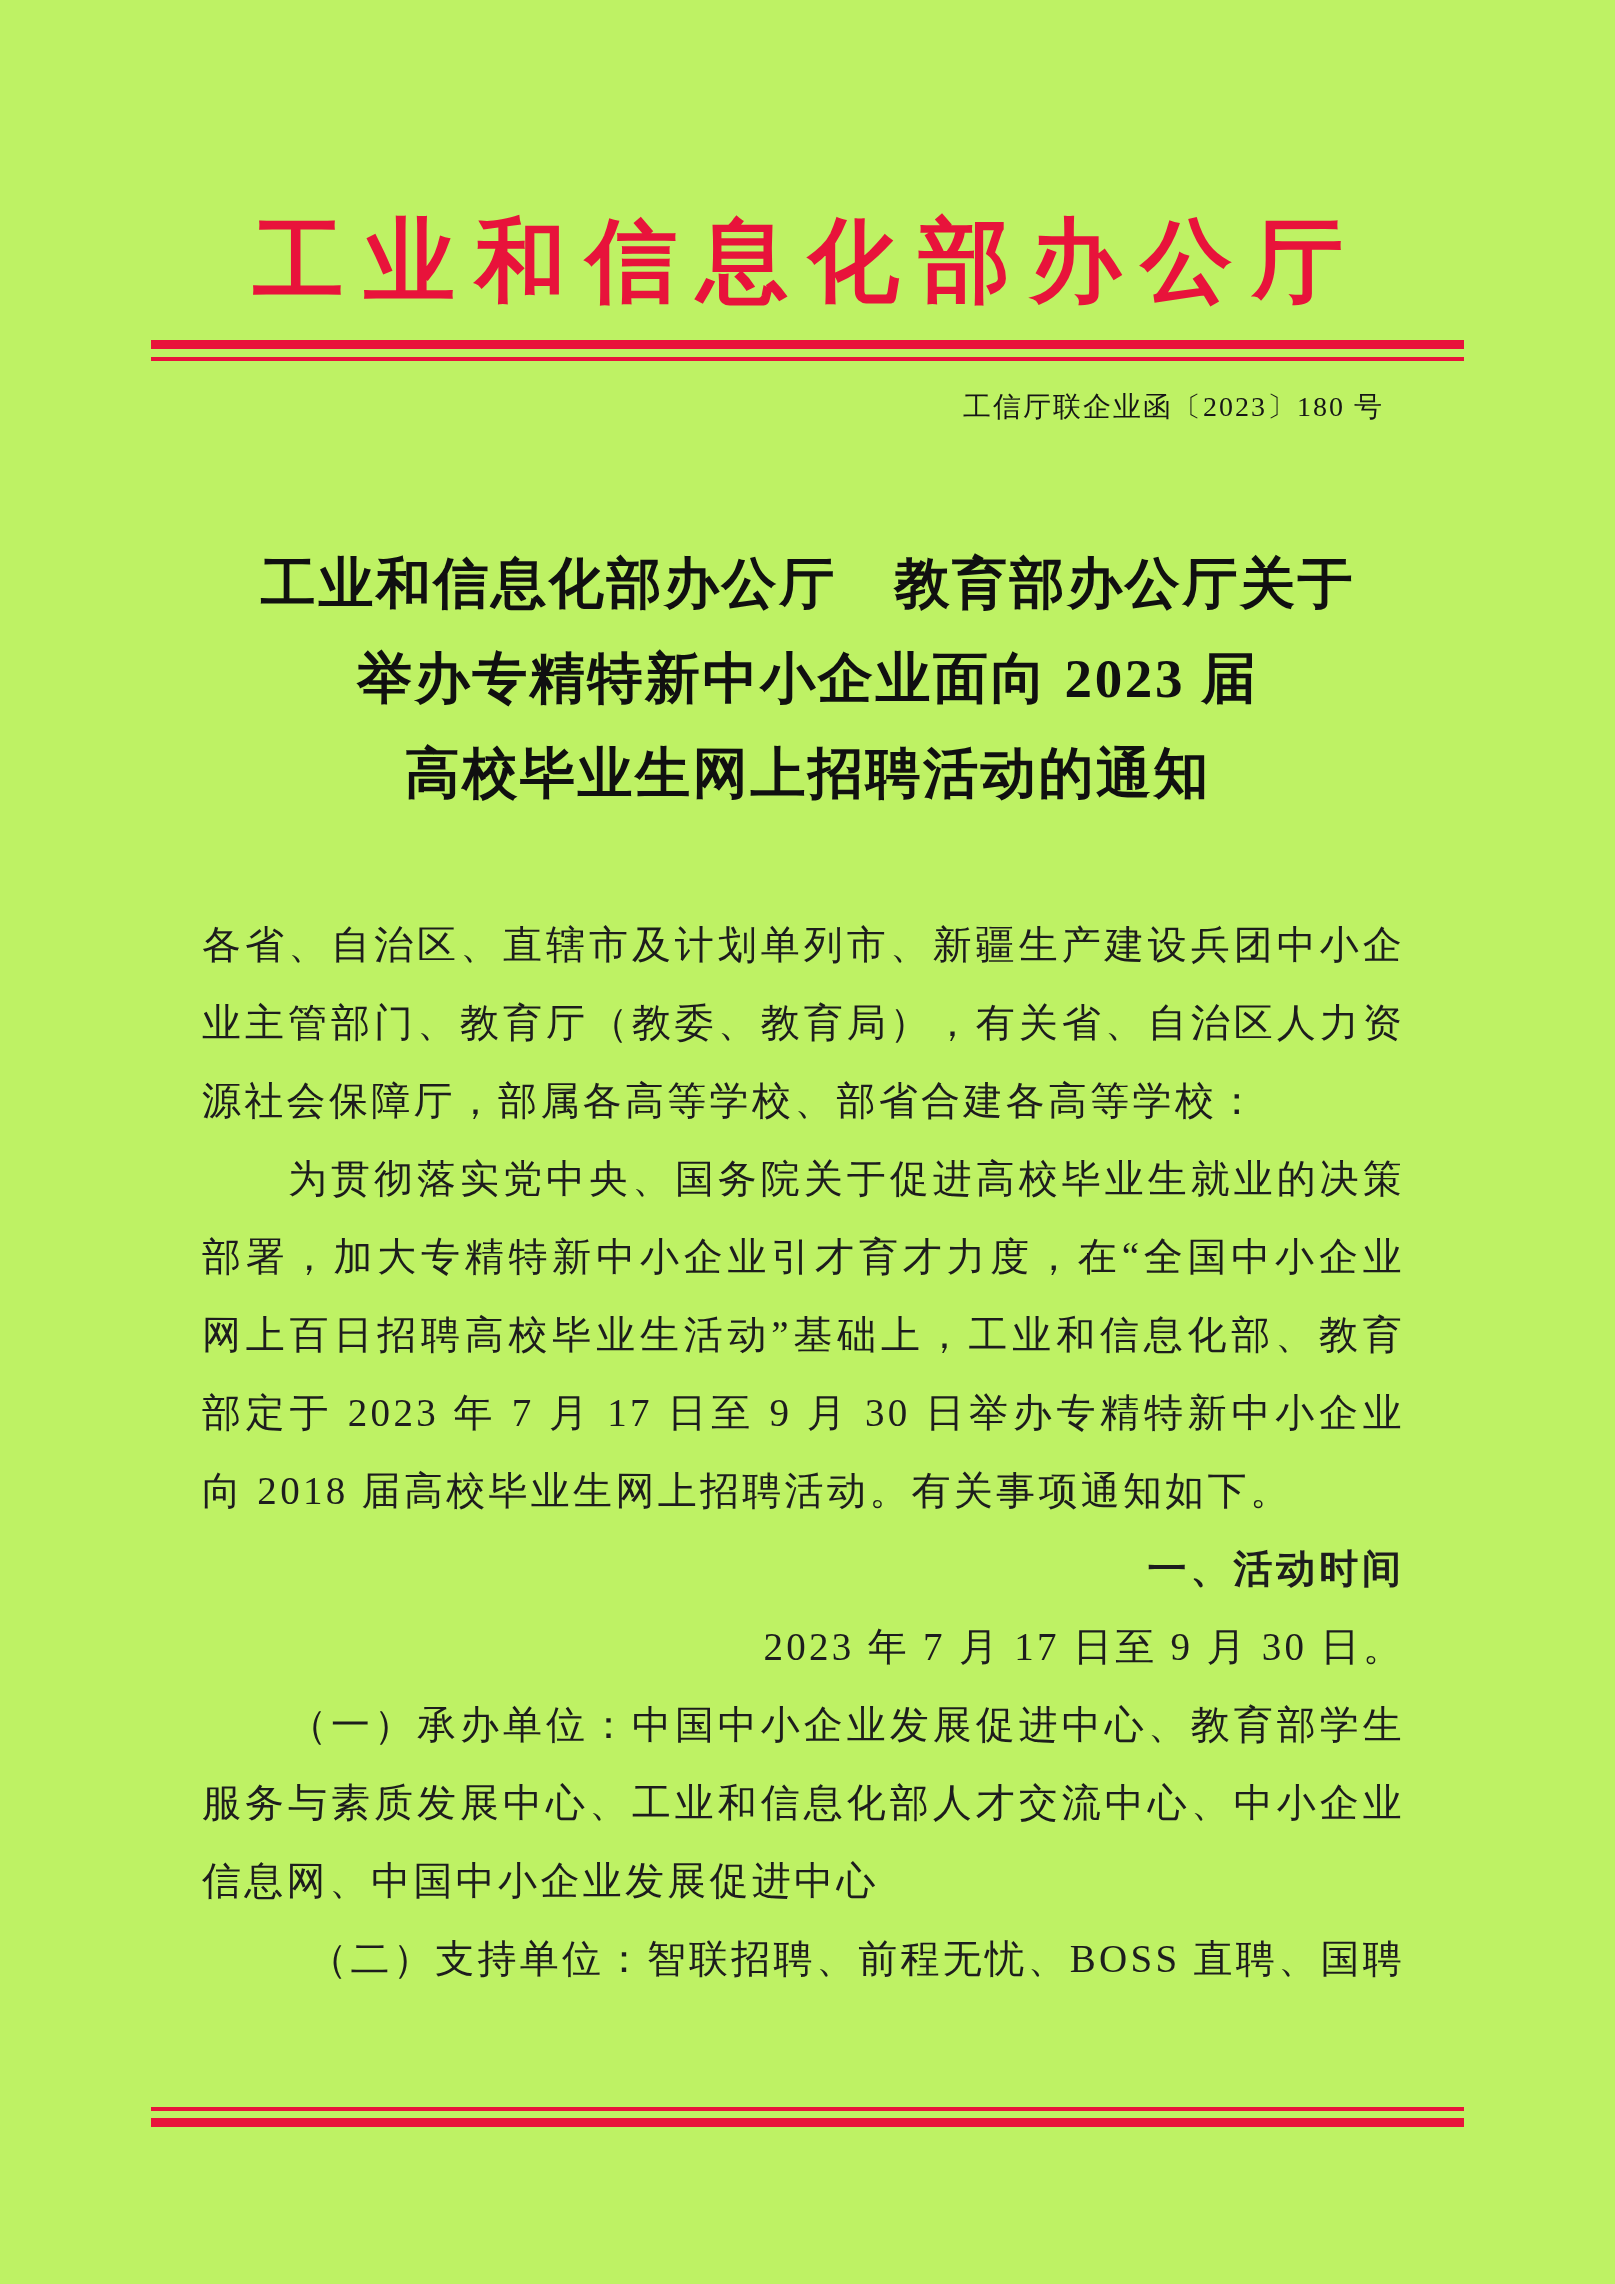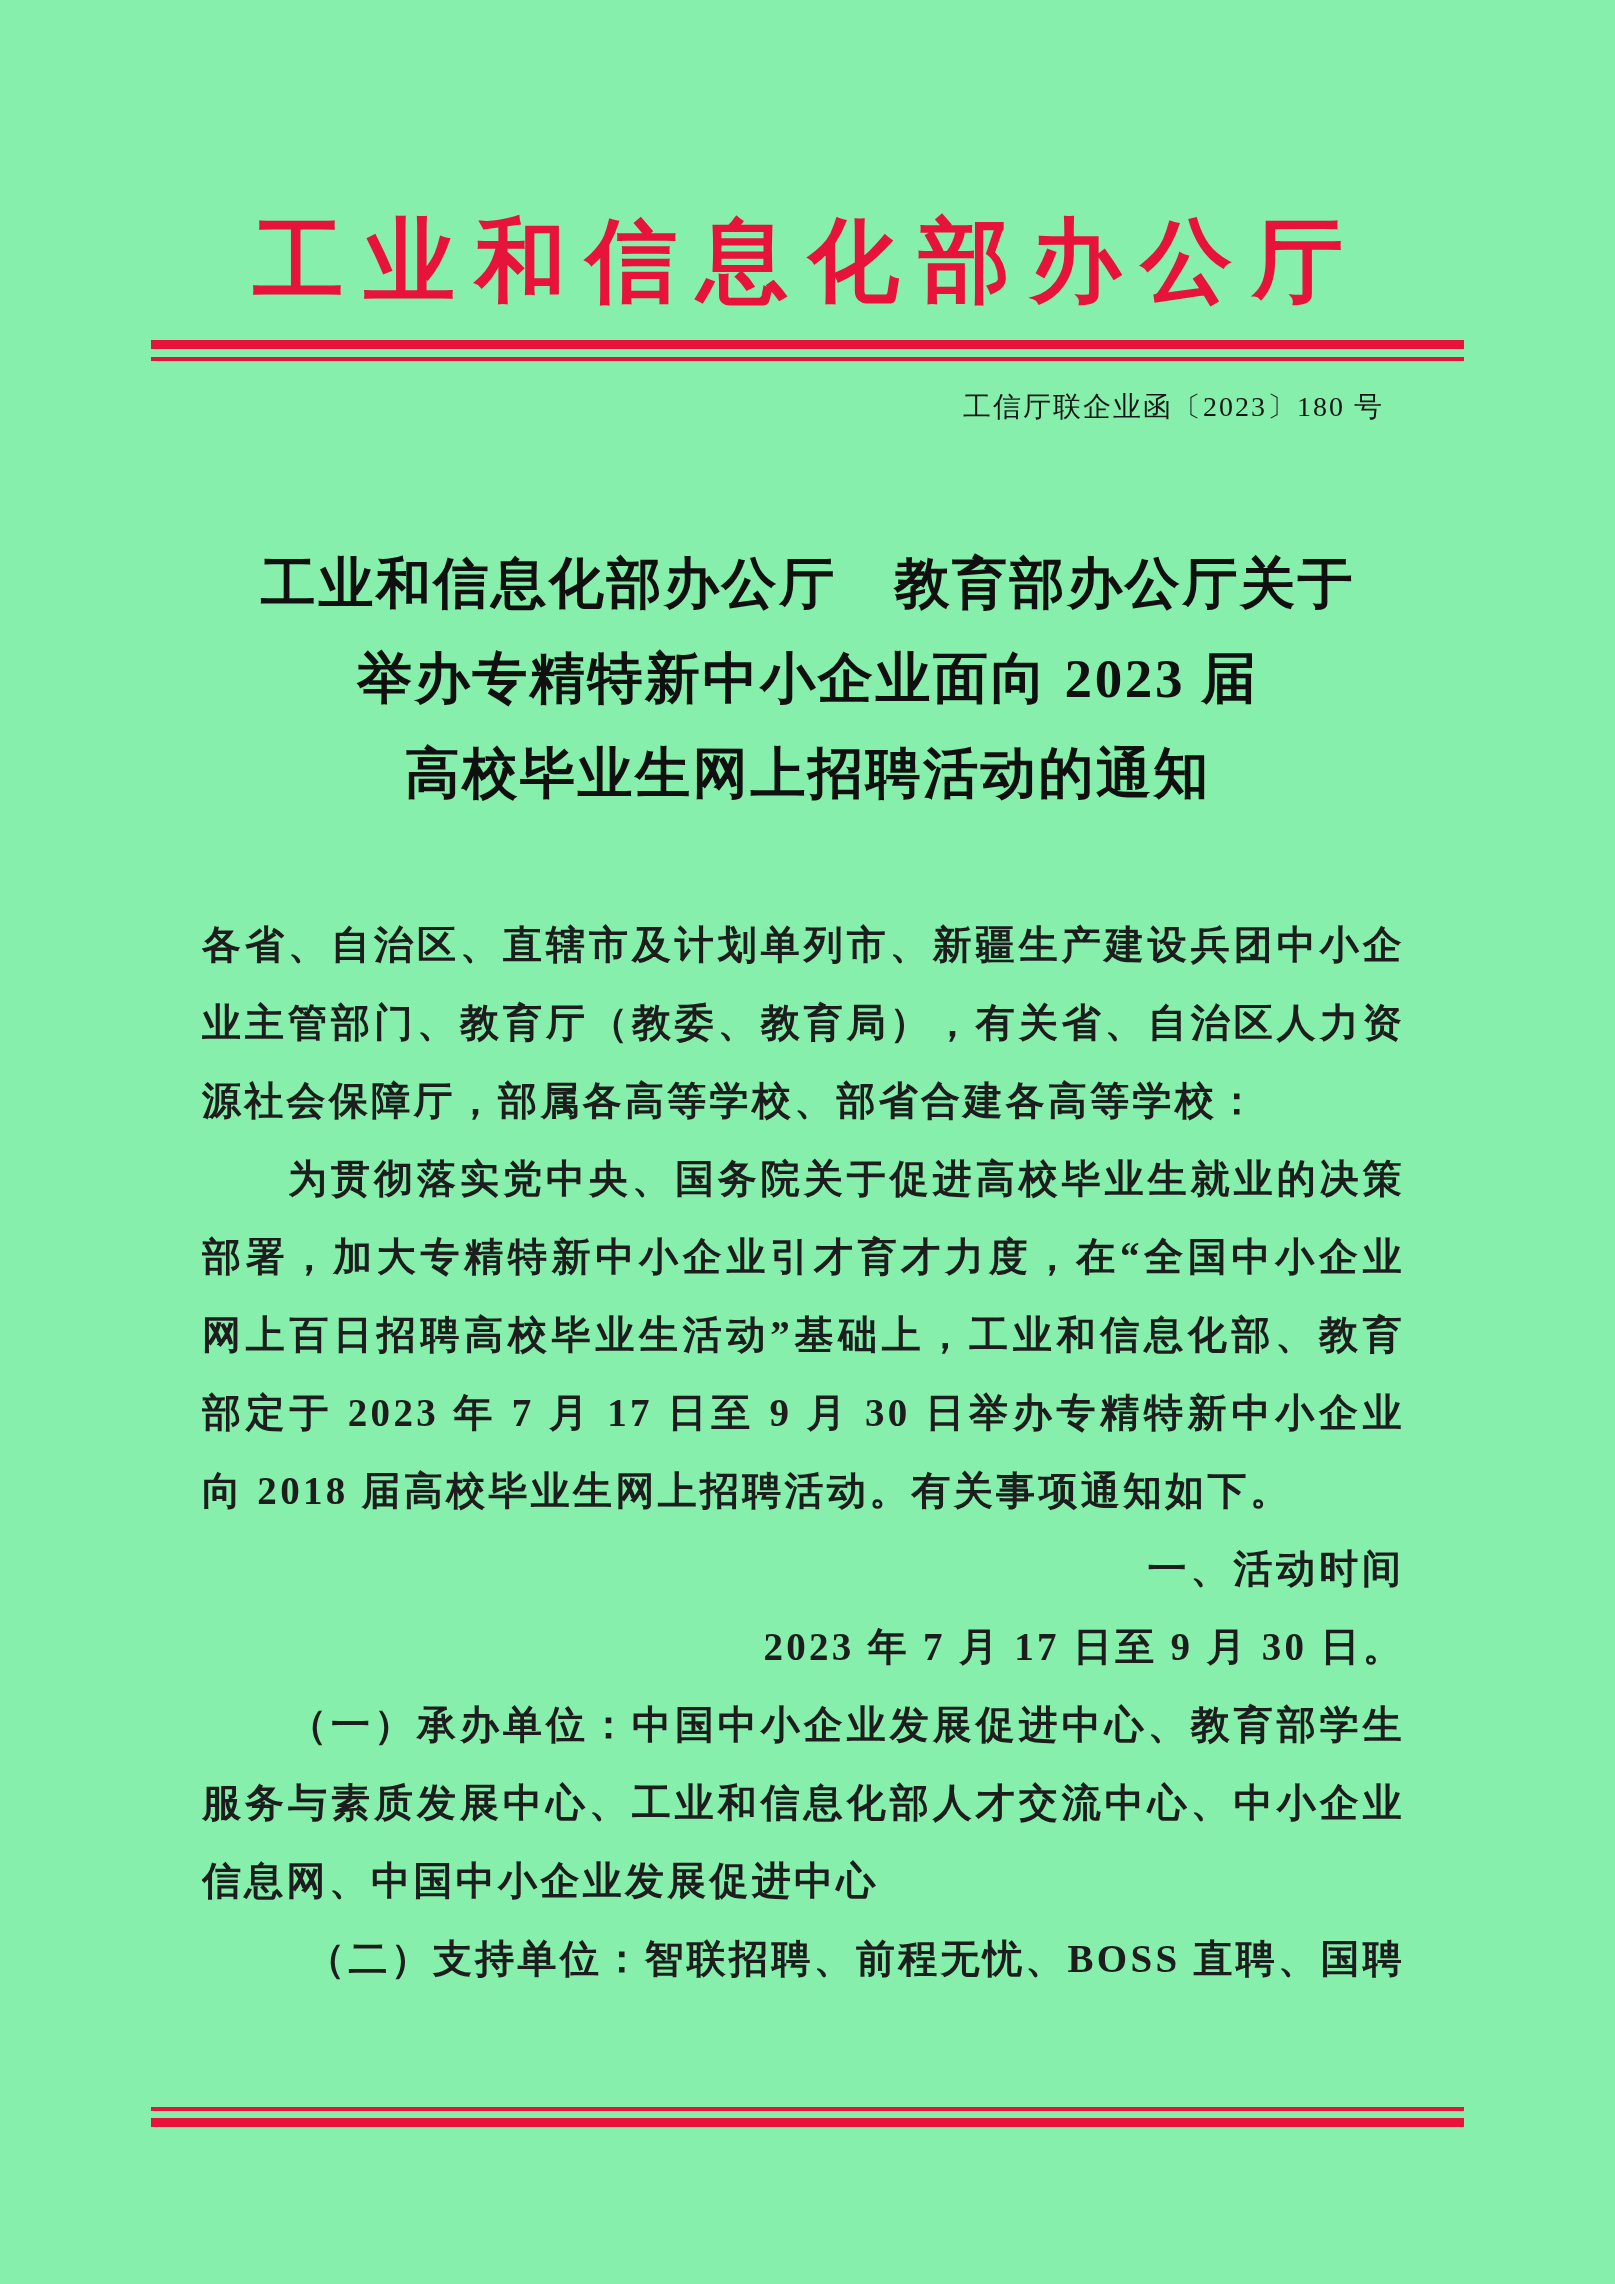--- a/index.html
+++ b/index.html
@@ -3,21 +3,21 @@
 <meta charset="utf-8">
 <style>
   * { margin: 0; padding: 0; box-sizing: border-box; }
   html, body { background: #fcfcfa; }
   body { width: 1616px; height: 2284px; position: relative; }
 
   .page {
     position: relative;
     width: 1616px;
     height: 2284px;
-    background: #86efac;
+    background: #bef264;
     font-family: "Liberation Serif", serif;
     color: #1d1d1d;
     overflow: hidden;
   }
 
   
   .org-header {
     position: absolute;
     top: 207px;
     left: 0;
@@ -79,21 +79,20 @@
     left: 202px;
     width: 1203px;
     font-size: 39px;
     letter-spacing: 3.3px;
     color: #1d1d1d;
   }
   .body-line {
     height: 78px;
     line-height: 78px;
     overflow: hidden;
-    font-weight: bold;
   }
   .body-line.stretch {
     text-align: justify;
     text-align-last: justify;
     text-justify: inter-character;
   }
   .body-line.indent { padding-left: 86px; text-align: right; }
   .body-line.bold {
     font-weight: 700;
     font-family: "Liberation Sans", sans-serif;

